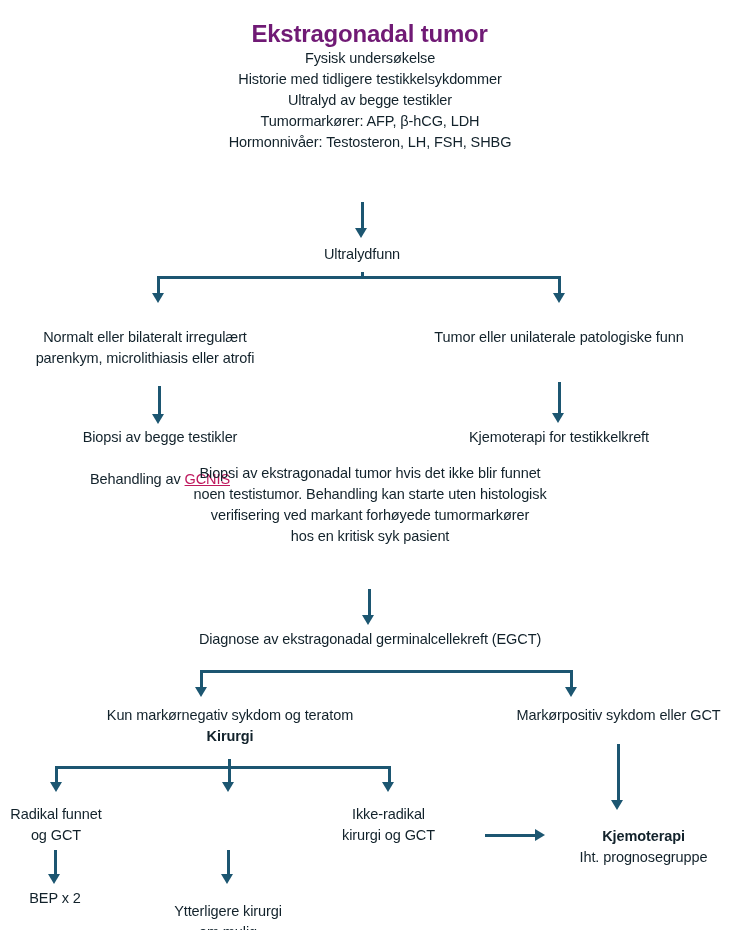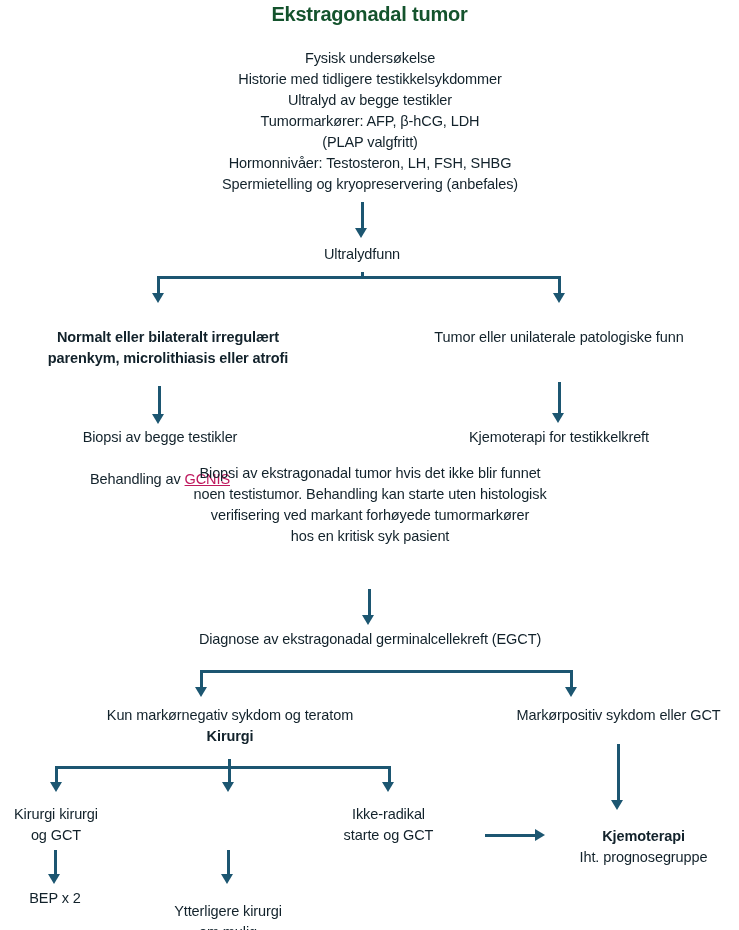--- a/index.html
+++ b/index.html
@@ -21,25 +21,26 @@
   .txt {
     position: absolute;
     text-align: center;
     line-height: 21px;
     font-size: 14.5px;
     color: #12222b;
     white-space: pre-line;
     letter-spacing: -0.1px;
   }
   .title {
-    font-size: 20px;
+    font-size: 24px;
     font-weight: bold;
-    color: #14532d;
+    color: #701a75;
     letter-spacing: -0.2px;
     line-height: 26px;
+    margin-top: 20px;
   }
   .bold {
     font-weight: bold;
   }
   .lnk {
     color: #be185d;
     text-decoration: underline;
     cursor: pointer;
   }
   
@@ -76,42 +77,40 @@
 
 <div id="canvas">
 
   <div class="txt title" style="left:0; top:1px; width:739px;">Ekstragonadal tumor</div>
 
   <div style="position:absolute; left:120px; top:48px; width:500px;">
     <div class="txt" style="position:relative; left:0; top:0; width:500px;">Fysisk undersøkelse</div>
     <div class="txt" style="position:relative; left:0; top:0; width:500px;">Historie med tidligere testikkelsykdommer</div>
     <div class="txt" style="position:relative; left:0; top:0; width:500px;">Ultralyd av begge testikler</div>
     <div class="txt" style="position:relative; left:0; top:0; width:500px;">Tumormarkører: AFP, β-hCG, LDH</div>
-    <div class="txt" style="position:relative; left:0; top:0; width:500px;">(PLAP valgfritt)</div>
     <div class="txt" style="position:relative; left:0; top:0; width:500px;">Hormonnivåer: Testosteron, LH, FSH, SHBG</div>
-    <div class="txt" style="position:relative; left:0; top:0; width:500px;">Spermietelling og kryopreservering (anbefales)</div>
   </div>
 
   <div class="arrow-group">
     <div class="vline" style="left:361px; top:202px; height:28px;"></div>
     <div class="arrowhead-down" style="left:355px; top:228px;"></div>
   </div>
 
   <div class="txt" style="left:212px; top:244px; width:300px;">Ultralydfunn</div>
 
   <div class="arrow-group">
     <div class="vline" style="left:361px; top:272px; height:4px;"></div>
     <div class="hline" style="left:157px; top:276px; width:404px;"></div>
     <div class="vline" style="left:157px; top:276px; height:19px;"></div>
     <div class="arrowhead-down" style="left:152px; top:293px;"></div>
     <div class="vline" style="left:558px; top:276px; height:19px;"></div>
     <div class="arrowhead-down" style="left:553px; top:293px;"></div>
   </div>
 
-  <div class="txt" style="left:23px; top:327px; width:290px;font-weight:bold;">Normalt eller bilateralt irregulært
+  <div class="txt" style="left:0; top:327px; width:290px;">Normalt eller bilateralt irregulært
 parenkym, microlithiasis eller atrofi</div>
 
   <div class="arrow-group">
     <div class="vline" style="left:158px; top:386px; height:30px;"></div>
     <div class="arrowhead-down" style="left:152px; top:414px;"></div>
   </div>
 
   <div style="position:absolute; left:20px; top:427px; width:280px;">
     <div class="txt" style="position:relative; width:280px;">Biopsi av begge testikler</div>
     <div class="txt" style="position:relative; width:280px;">
@@ -164,26 +163,26 @@
     <div class="vline" style="left:228px; top:759px; height:7px;"></div>
     <div class="hline" style="left:55px; top:766px; width:336px;"></div>
     <div class="vline" style="left:55px; top:766px; height:18px;"></div>
     <div class="arrowhead-down" style="left:50px; top:782px;"></div>
     <div class="vline" style="left:228px; top:766px; height:18px;"></div>
     <div class="arrowhead-down" style="left:222px; top:782px;"></div>
     <div class="vline" style="left:388px; top:766px; height:18px;"></div>
     <div class="arrowhead-down" style="left:382px; top:782px;"></div>
   </div>
 
-  <div class="txt" style="left:0px; top:804px; width:112px;">Kirurgi kirurgi
+  <div class="txt" style="left:0px; top:804px; width:112px;">Radikal funnet
 og GCT</div>
 
 
   <div class="txt" style="left:318px; top:804px; width:141px;">Ikke-radikal
-starte og GCT</div>
+kirurgi og GCT</div>
 
   <div class="arrow-group">
     <div class="vline" style="left:54px; top:850px; height:26px;"></div>
     <div class="arrowhead-down" style="left:48px; top:874px;"></div>
   </div>
 
   <div class="arrow-group">
     <div class="vline" style="left:227px; top:850px; height:26px;"></div>
     <div class="arrowhead-down" style="left:221px; top:874px;"></div>
   </div>

